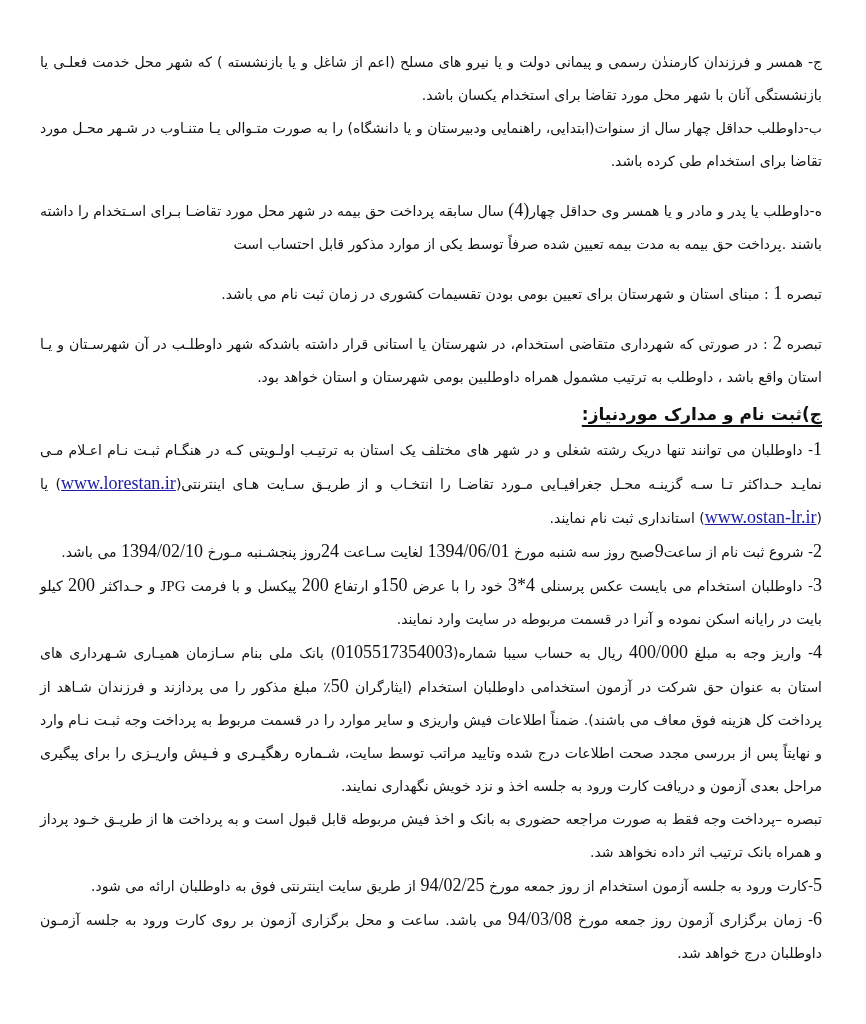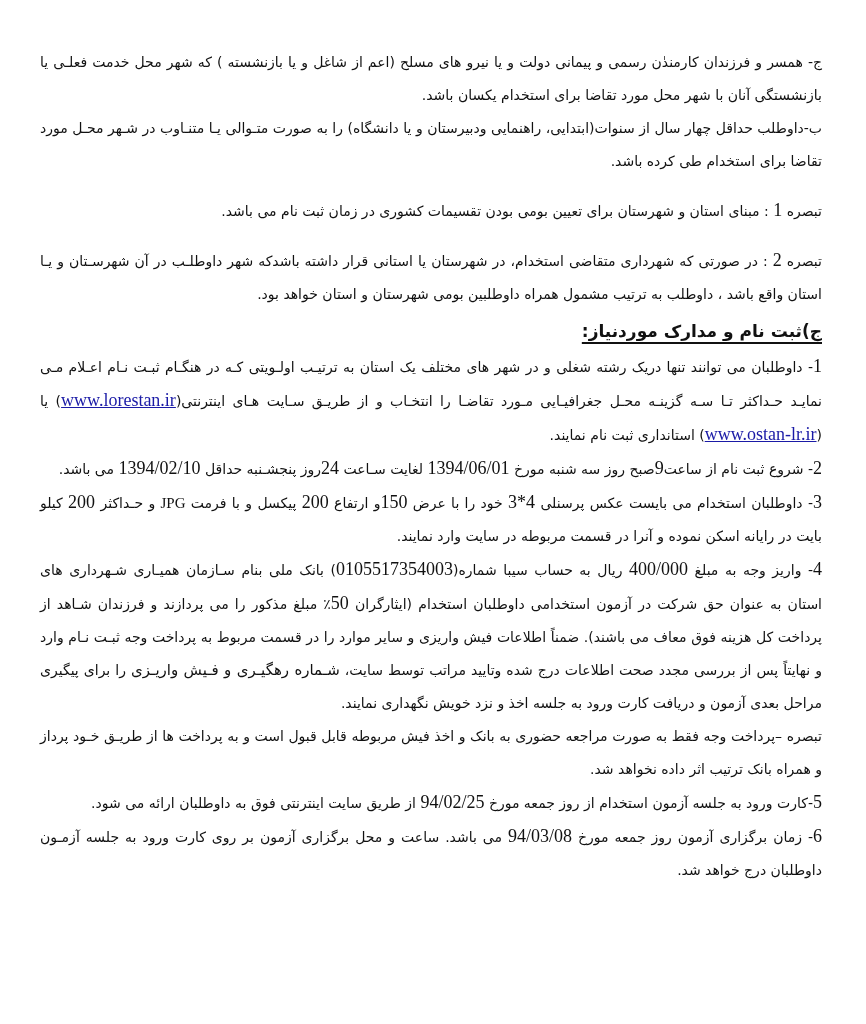--- a/index.html
+++ b/index.html
@@ -57,30 +57,31 @@
   </style>
 </head>
 <body>
 
 <div class="page">
 
   <p class="para gap-lg"><span>ج- همسر و فرزندان کارمندٰن رسمی و پیمانی  دولت و یا نیرو های مسلح (اعم از شاغل و یا بازنشسته ) که شهر محل خدمت فعلـی یا بازنشستگی آنان با شهر محل مورد تقاضا برای استخدام یکسان باشد.</span></p>
 
   <p class="para"><span>ب-داوطلب حداقل چهار سال از سنوات(ابتدایی، راهنمایی ودبیرستان و یا  دانشگاه)  را به صورت متـوالی یـا متنـاوب در شـهر محـل مورد تقاضا برای استخدام طی کرده باشد.</span></p>
 
+  <p class="para gap-lg"><span>ه-داوطلب یا پدر و مادر  و یا همسر وی حداقل چهار</span><span class="num ltr">(4)</span><span> سال سابقه پرداخت حق بیمه در شهر محل مورد  تقاضـا بـرای اسـتخدام را داشته باشند .پرداخت حق بیمه به مدت بیمه تعیین شده صرفاً توسط یکی از موارد  مذکور قابل احتساب است</span></p>
 
   <p class="para gap-lg"><span>تبصره </span><span class="num">1</span><span> : مبنای استان و شهرستان برای تعیین بومی بودن تقسیمات کشوری در زمان ثبت نام می باشد.</span></p>
 
   <p class="para gap-lg"><span>تبصره </span><span class="num">2</span><span> : در صورتی که شهرداری متقاضی استخدام، در شهرستان یا استانی قرار داشته باشدکه شهر داوطلـب در آن شهرسـتان و یـا استان واقع باشد ، داوطلب به ترتیب مشمول همراه داوطلبین بومی شهرستان و استان خواهد بود.</span></p>
 
   <h2 class="heading">ج)ثبت نام و مدارک موردنیاز:</h2>
 
   <p class="para gap-sm"><span class="num">1</span><span>-  داوطلبان می توانند تنها دریک رشته شغلی  و در شهر های مختلف یک استان به ترتیـب اولـویتی کـه در هنگـام ثبـت نـام اعـلام مـی نمایـد حـداکثر تـا سـه گزینـه  محـل جغرافیـایی مـورد تقاضـا را انتخـاب و  از طریـق سـایت هـای اینترنتی(</span><a class="link" href="#">www.lorestan.ir</a><span>) یا  (</span><a class="link" href="#">www.ostan-lr.ir</a><span>) استانداری  ثبت نام نمایند.</span></p>
 
-  <p class="para gap-sm"><span class="num">2</span><span>- شروع ثبت نام از ساعت</span><span class="num">9</span><span>صبح روز سه شنبه مورخ </span><span class="num ltr">1394/06/01</span><span> لغایت سـاعت </span><span class="num">24</span><span>روز پنجشـنبه حداقل </span><span class="num ltr">1394/02/10</span><span> می باشد.</span></p>
+  <p class="para gap-sm"><span class="num">2</span><span>- شروع ثبت نام از ساعت</span><span class="num">9</span><span>صبح روز سه شنبه مورخ </span><span class="num ltr">1394/06/01</span><span> لغایت سـاعت </span><span class="num">24</span><span>روز پنجشـنبه مـورخ </span><span class="num ltr">1394/02/10</span><span> می باشد.</span></p>
 
   <p class="para gap-sm"><span class="num">3</span><span>- داوطلبان استخدام می بایست عکس پرسنلی </span><span class="num ltr">3*4</span><span> خود را با عرض </span><span class="num">150</span><span>و ارتفاع </span><span class="num">200</span><span> پیکسل و با فرمت </span><span class="num bold">JPG</span><span> و حـداکثر </span><span class="num">200</span><span> کیلو بایت در رایانه اسکن نموده و آنرا در قسمت مربوطه در سایت وارد نمایند.</span></p>
 
   <p class="para gap-sm"><span class="num">4</span><span>- واریز وجه به مبلغ  </span><span class="num ltr">400/000</span><span> ریال به حساب سیبا شماره(</span><span class="num">0105517354003</span><span>) بانک ملی بنام سـازمان همیـاری شـهرداری های استان به عنوان حق شرکت در آزمون استخدامی داوطلبان استخدام (ایثارگران </span><span class="num">50</span><span>٪ مبلغ مذکور را می پردازند و فرزندان شـاهد از پرداخت کل هزینه فوق معاف می باشند). ضمناً اطلاعات فیش واریزی و سایر موارد را در قسمت مربوط به پرداخت وجه ثبـت نـام وارد و نهایتاً پس از بررسی مجدد صحت اطلاعات درج شده وتایید مراتب توسط سایت، </span><span class="bold">شـماره رهگیـری و فـیش واریـزی</span><span> را برای پیگیری مراحل بعدی آزمون  و دریافت کارت ورود به جلسه اخذ و نزد خویش نگهداری نمایند.</span></p>
 
   <p class="para gap-sm"><span>تبصره –پرداخت وجه فقط به صورت مراجعه حضوری به بانک و اخذ فیش مربوطه قابل قبول است و  به پرداخت ها  از طریـق خـود پرداز و همراه بانک  ترتیب اثر داده نخواهد شد.</span></p>
 
   <p class="para gap-sm"><span class="num">5</span><span>-کارت ورود به جلسه آزمون استخدام از روز جمعه مورخ </span><span class="num ltr">94/02/25</span><span>  از طریق سایت اینترنتی فوق به داوطلبان ارائه می شود.</span></p>
 
   <p class="para gap-sm"><span class="num">6</span><span>- زمان برگزاری آزمون روز جمعه مورخ </span><span class="num ltr">94/03/08</span><span> می باشد. ساعت و محل برگزاری آزمون بر روی کارت ورود به جلسه آزمـون داوطلبان درج خواهد شد.</span></p>

